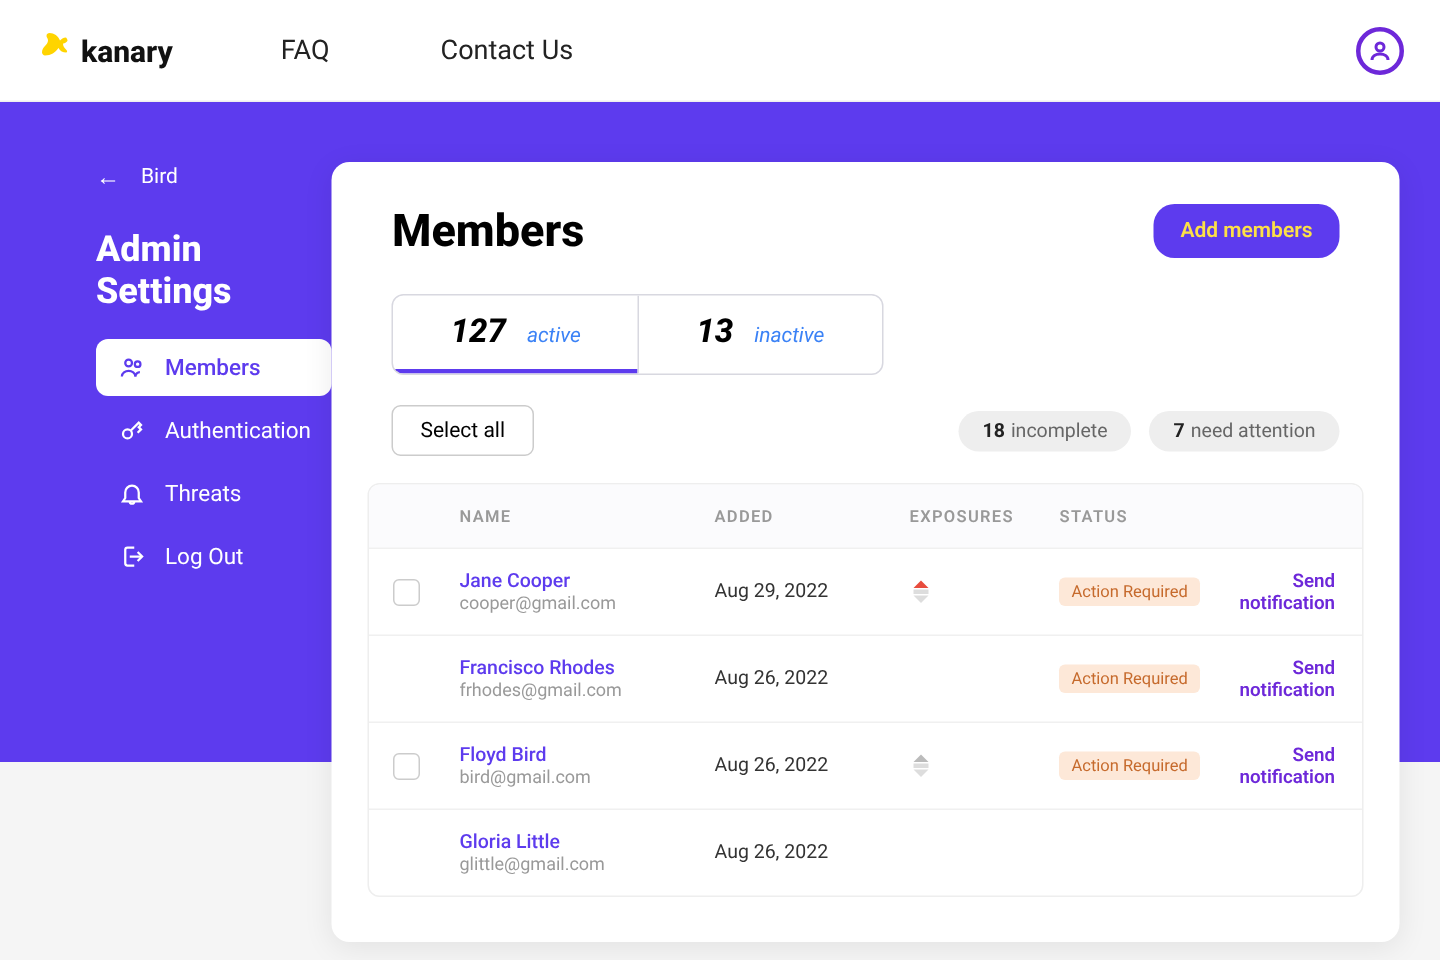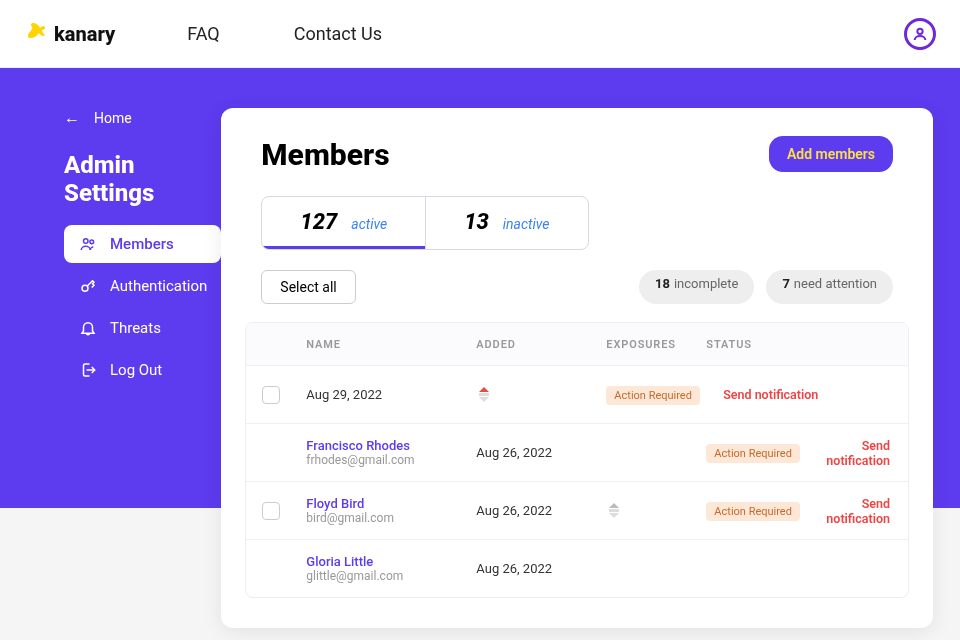--- a/index.html
+++ b/index.html
@@ -31,41 +31,41 @@
   .panel-header h1 { font-size:30px; font-weight:800; }
   .add-btn { background:#5D3BEE; color:#fde047; border:none; padding:10px 18px; border-radius:14px; font-size:14px; font-weight:600; cursor:pointer; }
 
   .tabs { display:flex; margin:0 40px 20px 40px; border:1px solid #d8d8e0; border-radius:8px; overflow:hidden; width:fit-content;font-style:italic; }
   .tab { padding:12px 38px; display:flex; align-items:baseline; gap:14px; cursor:pointer; }
   .tab + .tab { border-left:1px solid #d8d8e0; }
   .tab.active { border-bottom:3px solid #5D3BEE; }
   .tab-num { font-size:22px; font-weight:800; }
   .tab-label { color:#3b82f6; font-size:14px; }
 
-  .toolbar { display:flex; padding:0 40px 18px 40px;gap:16px; }
+  .toolbar { display:flex; align-items:center; padding:0 40px 18px 40px;gap:16px; }
   .select-all { border:1px solid #ccc; background:#fff; padding:8px 18px; border-radius:6px; font-size:14px; cursor:pointer; }
   .chip { background:#eee; border-radius:999px; padding:6px 16px; font-size:13px; margin-left:12px; cursor:pointer; }
   .chip b { font-weight:700; color:#222; margin-right:4px; }
   .chip span { color:#666; }
 
   .table { margin:0 24px; border:1px solid #eee; border-radius:8px; overflow:hidden; }
   .thead, .trow { display:grid; grid-template-columns:50px 170px 130px 100px 120px auto; align-items:center; padding:0 10px; }
   .thead { background:#fbfbfd; height:42px; font-size:11px; letter-spacing:.08em; color:#999; font-weight:600; }
   .trow { height:58px; border-top:1px solid #f0f0f0; font-size:13px; }
   .chk { width:18px; height:18px; border:1px solid #ccc; border-radius:4px; background:#fff; cursor:pointer; margin-left:6px; }
   .name-cell .nm { color:#5D3BEE; font-weight:500; font-size:13px; }
   .name-cell .em { color:#999; font-size:12px; }
   .added { color:#333; }
   .exp-icon { width:16px; display:flex; flex-direction:column; align-items:center; gap:1px; }
   .tri-up { width:0; height:0; border-left:5px solid transparent; border-right:5px solid transparent; border-bottom:5px solid #bbb; }
   .tri-up.red { border-bottom-color:#E84C3D; }
   .tri-mid { width:10px; height:3px; background:#ddd; }
   .tri-dn { width:0; height:0; border-left:5px solid transparent; border-right:5px solid transparent; border-top:5px solid #ddd; }
   .badge { background:#FDE8D8; color:#C66A2C; font-size:11px; padding:3px 8px; border-radius:4px; white-space:nowrap; }
-  .notify { color:#ef4444; font-weight:600; font-size:12.5px; cursor:pointer; text-align:right; padding-right:8px; }
+  .notify { color:#6d28d9; font-weight:600; font-size:12.5px; cursor:pointer; text-align:right; padding-right:8px; }
 </style>
 </head>
 <body>
 
 <div class="topbar">
   <div class="logo">
     <span class="logo-bird">
       <svg width="24" height="24" viewBox="0 0 24 24" fill="#FFD400">
           <path d="M20 7c-2 0-3 1-4 2-1-3-4-5-7-5-1 0-2 .5-2 2 0 1 1 1.5 1 3 0 3-4 4-4 8 0 1 1 2 2 2 4 0 7-2 9-5 1 2 3 3 5 3 1 0 1-1 0-2-1-1-2-2-2-4 1 0 3-1 3-2s-1-2-1-2z"></path>
         </svg>
@@ -82,21 +82,21 @@
       </svg>
   </div>
 </div>
 
 <div class="hero"></div>
 
 <div class="content">
   <div class="sidebar">
     <div class="back-row">
       <span class="back-arrow">←</span>
-      <span>Home</span>
+      <span>Bird</span>
     </div>
     <div class="page-title">Admin Settings</div>
     <div class="side-nav" id="side-nav">
         <div class="side-item active">
           <span class="ico">
             <svg width="18" height="18" viewBox="0 0 24 24" fill="none" stroke="currentColor" stroke-width="2">
               <circle cx="9" cy="8" r="3"></circle>
               <circle cx="17" cy="9" r="2.5"></circle>
               <path d="M3 20c0-3 3-5 6-5s6 2 6 5"></path>
               <path d="M15 20c0-2 2-4 4-4"></path>
@@ -166,20 +166,24 @@
         <div></div>
         <div>NAME</div>
         <div>ADDED</div>
         <div>EXPOSURES</div>
         <div>STATUS</div>
         <div></div>
       </div>
       <div id="rows">
           <div class="trow">
             <div class="chk"></div>
+            <div class="name-cell">
+              <div class="nm">Jane Cooper</div>
+              <div class="em">cooper@gmail.com</div>
+            </div>
             <div class="added">Aug 29, 2022</div>
             <div>
               <div class="exp-icon">
                 <div class="tri-up red"></div>
                 <div class="tri-mid"></div>
                 <div class="tri-dn"></div>
               </div>
             </div>
             <div><span class="badge">Action Required</span></div>
             <div class="notify">Send notification</div>

